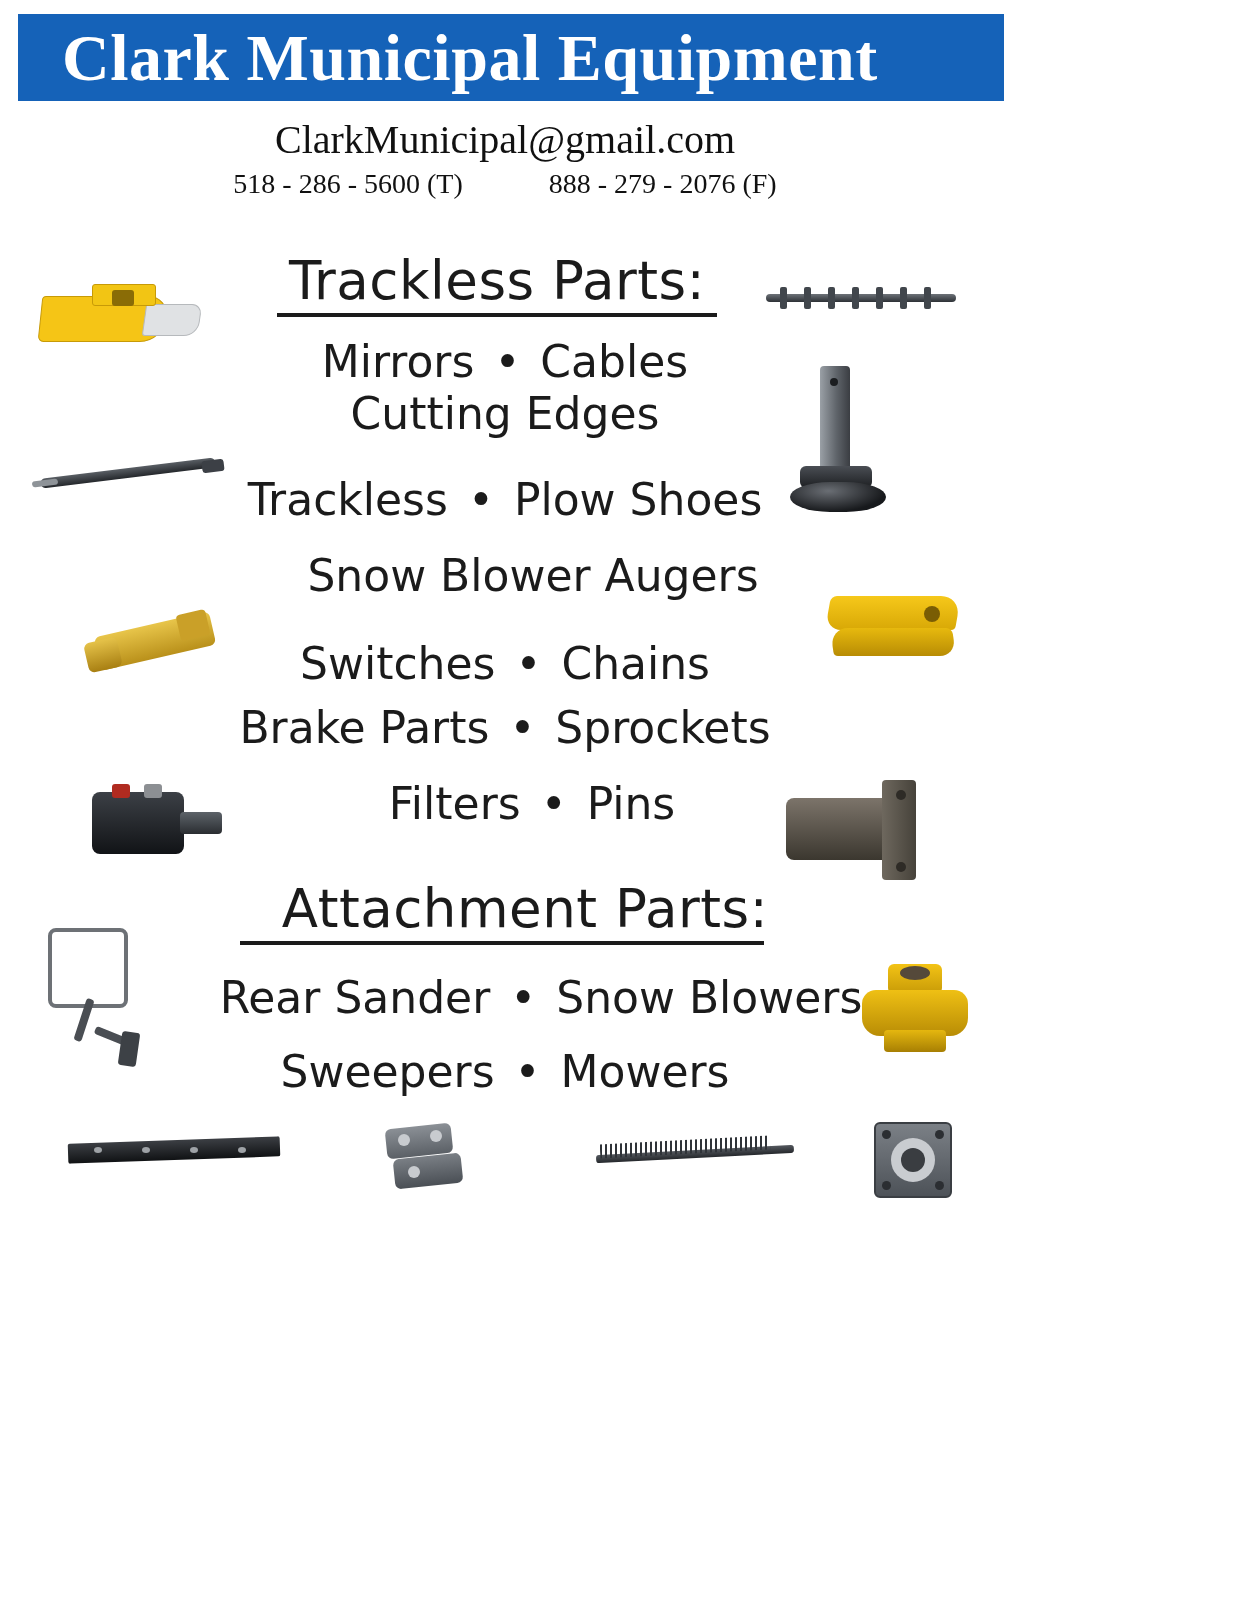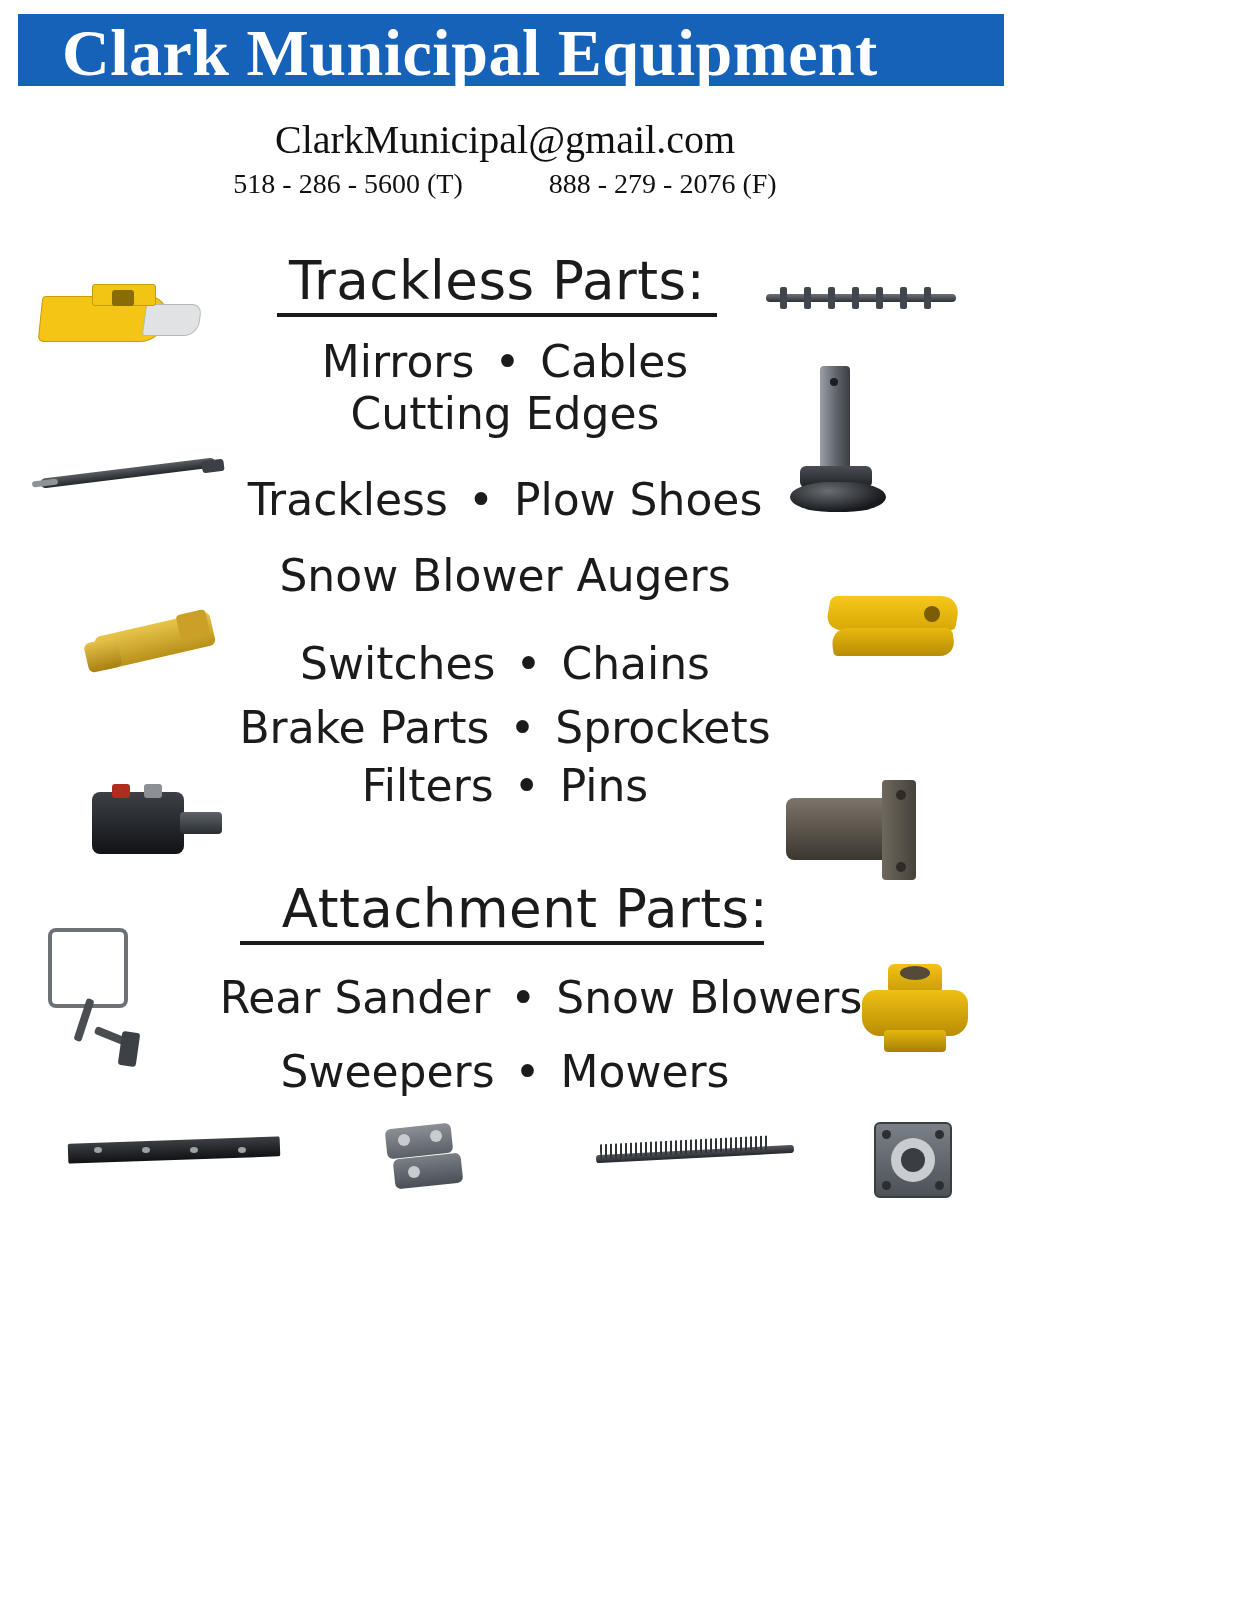--- a/index.html
+++ b/index.html
@@ -14,24 +14,24 @@
     font-family: "Liberation Sans", sans-serif;
     overflow: hidden;
   }
 
   
   .header-bar {
     position: absolute;
     left: 18px;
     top: 14px;
     width: 986px;
-    height: 72px;
+    height: 87px;
     background: #1562b8;
     display: flex;
-    align-items: flex-end;
+    align-items: center;
     padding-left: 44px;
     box-sizing: border-box;
   }
   .company-title {
     font-family: "Liberation Serif", serif;
     font-weight: bold;
     font-size: 66px;
     color: #ffffff;
     letter-spacing: 0.5px;
     line-height: 1;
@@ -371,37 +371,37 @@
 <div class="parts-line" style="top:388px;">
   <span>Cutting Edges</span>
 </div>
 
 <div class="parts-line" style="top:474px;">
   <span>Trackless</span>
   <span class="bullet">•</span>
   <span>Plow Shoes</span>
 </div>
 
-<div class="parts-line" style="top:550px;">
+<div class="parts-line" style="top:550px;margin-left:28px;">
   <span>Snow Blower Augers</span>
 </div>
 
 <div class="parts-line" style="top:626px;margin-top:12px;">
   <span>Switches</span>
   <span class="bullet">•</span>
   <span>Chains</span>
 </div>
 
 <div class="parts-line" style="top:702px;">
   <span>Brake Parts</span>
   <span class="bullet">•</span>
   <span>Sprockets</span>
 </div>
 
-<div class="parts-line" style="top:760px;">
+<div class="parts-line" style="top:778px;padding-left:27px;">
   <span>Filters</span>
   <span class="bullet">•</span>
   <span>Pins</span>
 </div>
 
 <div class="section-heading" id="heading-attachment">
   <span>Attachment Parts:</span>
   <span class="rule"></span>
 </div>
 

